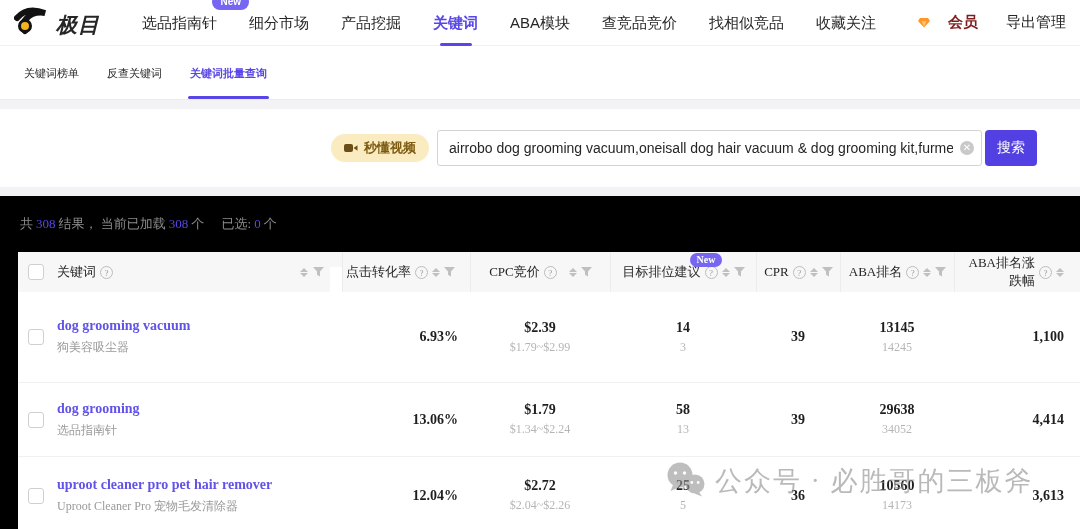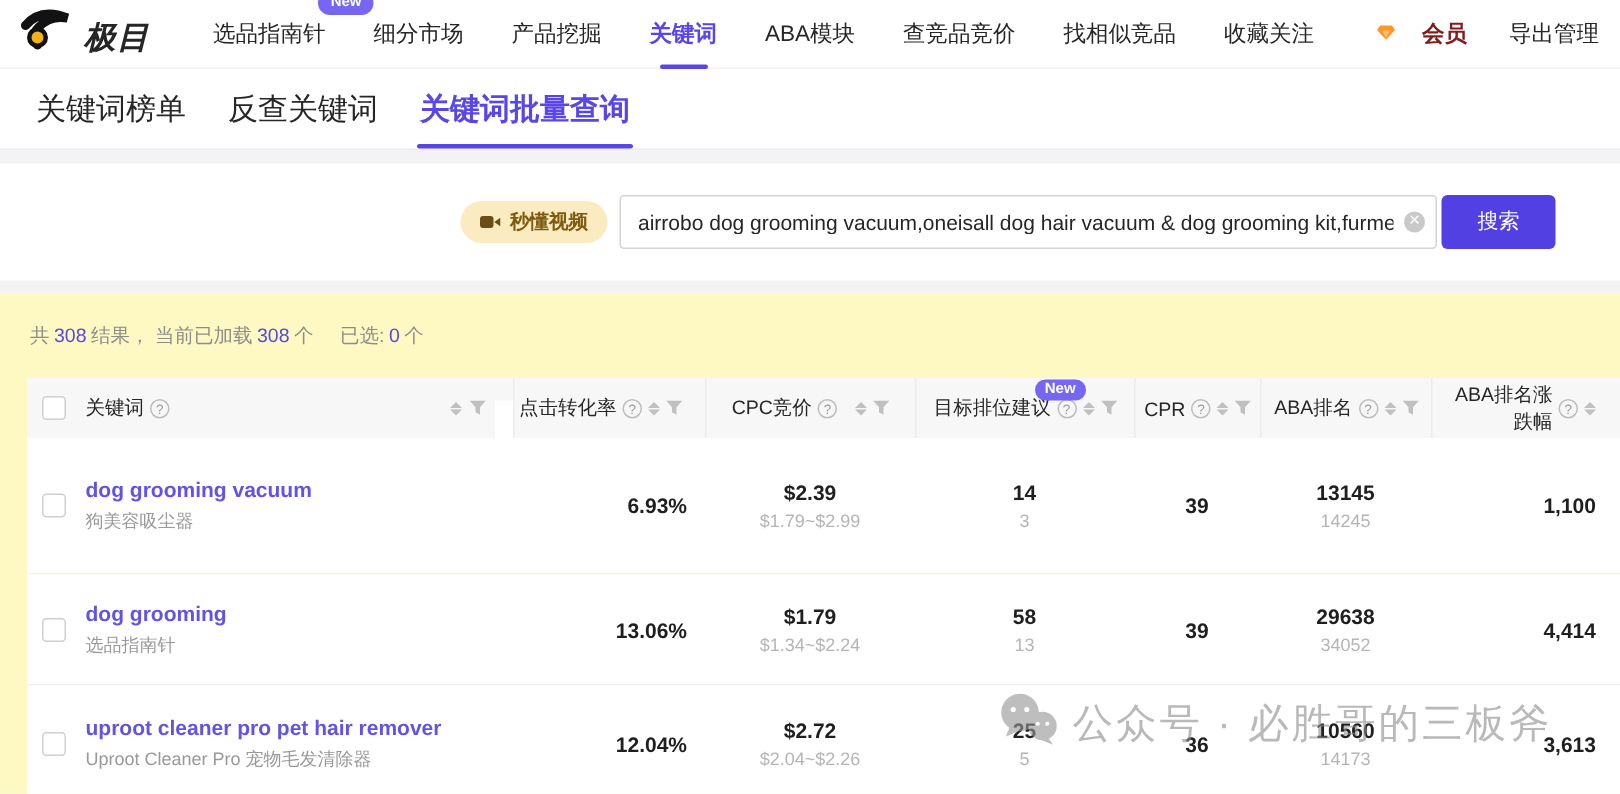--- a/index.html
+++ b/index.html
@@ -31,21 +31,21 @@
   }
   .topnav-right { margin-left:auto; display:flex; align-items:center; gap:28px; white-space:nowrap; overflow:hidden; }
   .member { color:#7f1d1d; font-size:15px; font-weight:600; display:flex; align-items:center; gap:18px; cursor:pointer; }
   .export { font-size:15px; color:#262626; cursor:pointer; }
   
   .subnav {
     height:54px; background:#fff; display:flex; align-items:flex-end;
     padding:0 10px; border-bottom:1px solid #ececec;
   }
   .subtab {
-    position:relative; font-size:20px; color:#262626; padding:0 14px; height:40px;
+    position:relative; font-size:11px; color:#262626; padding:0 14px; height:40px;
     line-height:28px; cursor:pointer;
   }
   .subtab.active { color:#5847e6; font-weight:600; }
   .subtab.active .underline {
     position:absolute; left:12px; right:12px; bottom:0; height:3px;
     background:#5847e6; border-radius:2px;
   }
   
   .search-card {
     margin-top:9px; height:78px; background:#fff; display:flex; align-items:center;
@@ -60,26 +60,26 @@
   .search-input {
     width:100%; height:36px; border:1px solid #d4d4d4; border-radius:3px;
     font-size:14px; color:#262626; padding:0 28px 0 11px; outline:none;
     font-family:"Liberation Sans","DejaVu Sans",sans-serif;
   }
   .clear-icon {
     position:absolute; right:8px; top:11px; width:14px; height:14px; border-radius:50%;
     background:#c9c9c9; color:#fff; font-size:10px; line-height:14px; text-align:center; cursor:pointer;
   }
   .search-btn {
-    margin-left:3px; width:76px; height:36px; background:#5240e3; color:#fff;
+    margin-left:3px; width:52px; height:36px; background:#5240e3; color:#fff;
     border:none; border-radius:4px; font-size:14px; cursor:pointer;
     font-family:"Liberation Sans","DejaVu Sans",sans-serif;
   }
   
-  .results-card { margin-top:9px; background:#fef9c3; height:333px; position:relative; }
+  .results-card { margin-top:9px; background:#000000; height:333px; position:relative;font-family:Liberation Serif, serif; }
   .summary { padding:19px 0 0 20px; font-size:13px; color:#8c8c8c; }
   .summary .num { color:#5847e6; margin:0 3px; }
   .summary .sel { margin-left:14px; }
   
   .tbl { margin-left:18px; margin-top:19px; font-size:13px; }
   .thead { display:flex; background:#f7f7f8; height:40px; align-items:center; position:relative; }
   .trow { display:flex; align-items:center; border-bottom:1px solid #f0f0f0; background:#fff; }
   .c-keyword { width:282px; display:flex; align-items:center; padding-left:10px; }
   .c-partial { width:42px; position:relative; display:flex; align-items:center; }
   .c-click { width:128px; text-align:right; padding-right:12px; }

